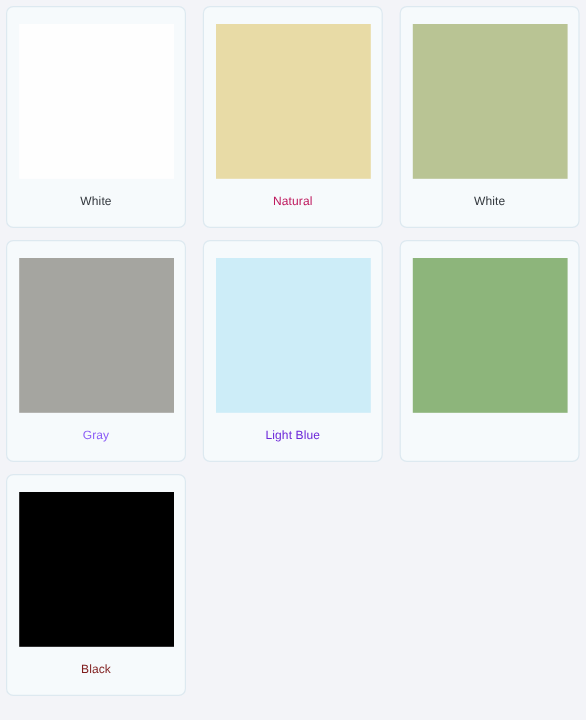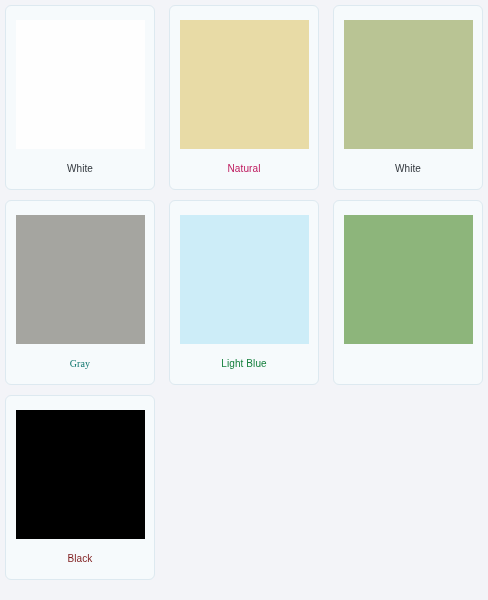--- a/index.html
+++ b/index.html
@@ -76,25 +76,25 @@
     <div class="swatch-card" style="background: rgb(246, 250, 252); border-color: rgb(221, 233, 240);">
       <div class="swatch-chip" style="background-color: rgb(232, 219, 166);"></div>
       <div class="swatch-label" style="color: #be185d;">Natural</div>
     </div>
     <div class="swatch-card" style="background: rgb(246, 250, 252); border-color: rgb(221, 233, 240);">
       <div class="swatch-chip" style="background-color: rgb(185, 196, 148);"></div>
       <div class="swatch-label" style="color: rgb(50, 55, 61);">White</div>
     </div>
     <div class="swatch-card" style="background: rgb(246, 250, 252); border-color: rgb(221, 233, 240);">
       <div class="swatch-chip" style="background-color: rgb(165, 165, 160);"></div>
-      <div class="swatch-label" style="color: #0f766e; font-family: Liberation Serif, serif;">Gray</div>
+      <div class="swatch-label" style="color: #8b5cf6;">Gray</div>
     </div>
     <div class="swatch-card" style="background: rgb(246, 250, 252); border-color: rgb(221, 233, 240);">
       <div class="swatch-chip" style="background-color: rgb(205, 237, 248);"></div>
-      <div class="swatch-label" style="color: #15803d;">Light Blue</div>
+      <div class="swatch-label" style="color: #6d28d9;">Light Blue</div>
     </div>
     <div class="swatch-card" style="background: rgb(246, 250, 252); border-color: rgb(221, 233, 240);">
       <div class="swatch-chip" style="background-color: rgb(141, 181, 123);"></div>
     </div>
     <div class="swatch-card" style="background: rgb(246, 250, 252); border-color: rgb(221, 233, 240);">
       <div class="swatch-chip" style="background-color: rgb(0, 0, 0);"></div>
       <div class="swatch-label" style="color: #7f1d1d;">Black</div>
     </div>
     <div class="grid-cell-empty"></div>
     <div class="grid-cell-empty"></div>

